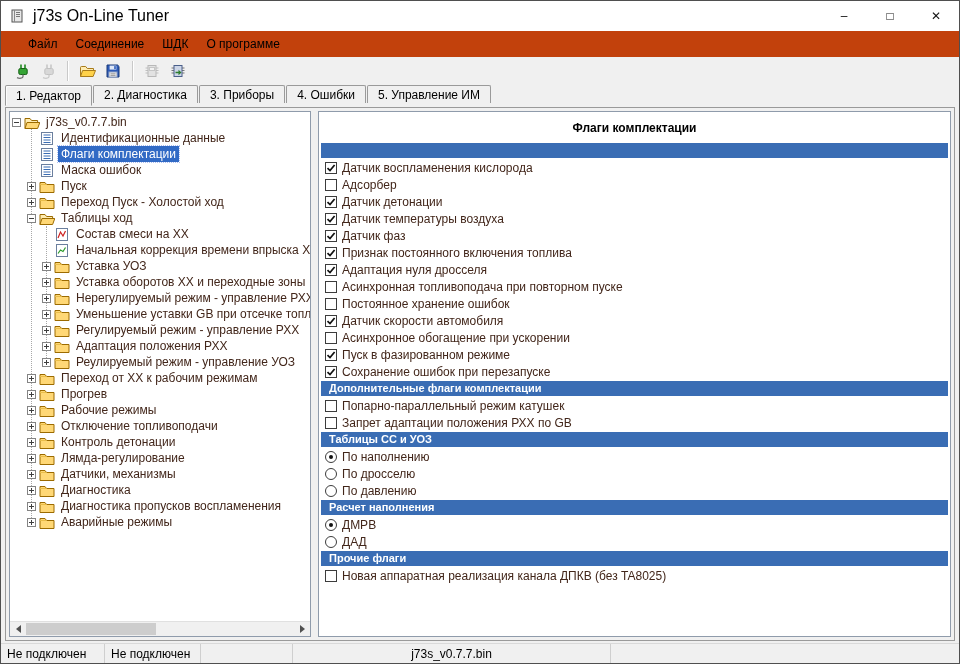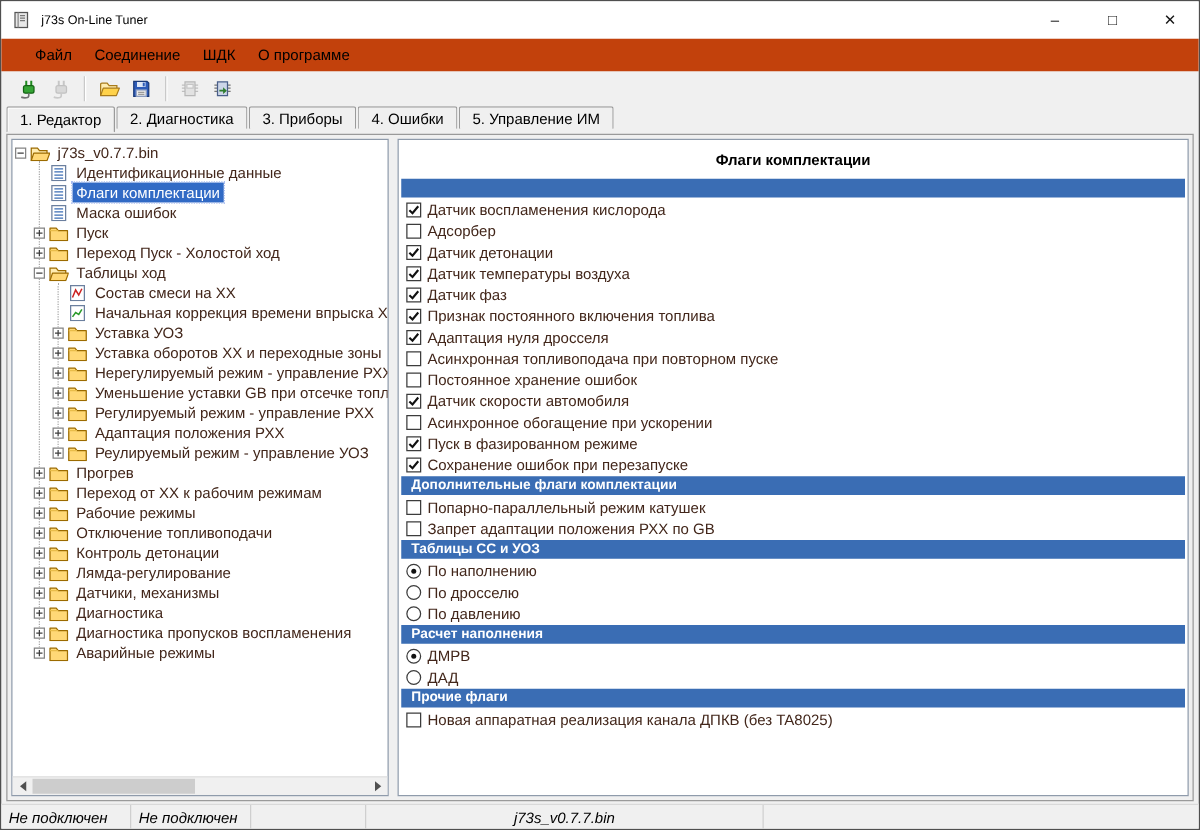--- a/index.html
+++ b/index.html
@@ -6,21 +6,21 @@
   html,body { margin:0; padding:0; }
   body {
     width:960px; height:664px; position:relative; overflow:hidden;
     background:#f0f0f0; color:#000;
     font-family:"Liberation Sans", sans-serif; font-size:12px;
     border:1px solid #4f4f4f;
   }
   
   .titlebar { position:absolute; top:0; left:0; right:0; height:30px; background:#fff; display:flex; align-items:center; }
   .app-icon { width:18px; height:18px; margin:0 6px 0 8px; display:flex; align-items:center; }
-  .title-text { font-size:10px; }
+  .title-text { font-size:16px; }
   .win-controls { margin-left:auto; display:flex; height:100%; }
   .win-btn { width:46px; display:flex; align-items:center; justify-content:center; font-size:12px; color:#111; }
   
   .menubar { position:absolute; top:30px; left:0; right:0; height:26px; background:#c2410c; display:flex; align-items:center; padding-left:18px; }
   .menu-item { padding:4px 9px; }
   
   .toolbar { position:absolute; top:56px; left:0; right:0; height:28px; display:flex; align-items:center; padding-left:8px; }
   .tbtn { width:26px; height:24px; display:flex; align-items:center; justify-content:center; border-radius:2px; }
   .tbtn.disabled { opacity:.4; filter:grayscale(100%); }
   .tsep { width:1px; height:20px; background:#c9c9c9; margin:0 6px; box-shadow:1px 0 0 #fff; }
@@ -56,21 +56,21 @@
   .flag-panel { flex:1; background:#fff; border:1px solid #8f9bab; overflow:hidden; display:flex; flex-direction:column; }
   .panel-title { text-align:center; font-weight:bold; padding:9px 0 7px; color:#000; }
   .flag-sections { flex:1; overflow:hidden; }
   .section-header { background:var(--accent,#3a6db4); color:#fff; font-size:11px; font-weight:bold; height:15px; line-height:15px; padding-left:8px; margin:1px 2px; }
   .opt-row { height:17px; display:flex; align-items:center; padding-left:6px; }
   .cb { width:12px; height:12px; border:1px solid #3c3c3c; background:#fff; margin-right:5px; display:flex; align-items:center; justify-content:center; flex:none; }
   .radio { width:12px; height:12px; border:1px solid #3c3c3c; border-radius:50%; background:#fff; margin-right:5px; position:relative; flex:none; }
   .radio.checked::after { content:""; position:absolute; left:3px; top:3px; width:4px; height:4px; border-radius:50%; background:#111; }
   .opt-label { color:var(--labeltext,#42261a); }
   
-  .statusbar { position:absolute; left:0; right:0; bottom:0; height:20px; background:#f0f0f0; border-top:1px solid #d9d9d9; display:flex;font-style:italic; }
+  .statusbar { position:absolute; left:0; right:0; bottom:0; height:20px; background:#f0f0f0; border-top:1px solid #d9d9d9; display:flex; }
   .sb-panel { display:flex; align-items:center; padding:0 6px; border-right:1px solid #cfcfcf; }
   .sb-0 { width:104px; } .sb-1 { width:96px; } .sb-2 { width:92px; }
   .sb-3 { width:318px; justify-content:center; } .sb-4 { flex:1; border-right:none; }
 </style>
 </head>
 <body>
 
 <div class="titlebar">
   <span class="app-icon">
     <svg width="16" height="16" viewBox="0 0 16 16">
@@ -361,32 +361,32 @@
         </div>
         <div class="tree-row">
           <span class="tsp" style="width: 15px;"></span>
           <span class="exp plus"></span>
           <span class="ticon">
             <svg width="16" height="13" viewBox="0 0 16 13">
               <path d="M1 2.5 h5 l1.6 2 h7.4 v8 H1 z" fill="#ffd876" stroke="#9c6b00" stroke-linejoin="round"></path>
               <path d="M1 4.5 h6.6" stroke="#e9bd4a"></path>
             </svg>
           </span>
+          <span class="tree-label">Переход от ХХ к рабочим режимам</span>
+        </div>
+        <div class="tree-row">
+          <span class="tsp" style="width: 15px;"></span>
+          <span class="exp plus"></span>
+          <span class="ticon">
+            <svg width="16" height="13" viewBox="0 0 16 13">
+              <path d="M1 2.5 h5 l1.6 2 h7.4 v8 H1 z" fill="#ffd876" stroke="#9c6b00" stroke-linejoin="round"></path>
+              <path d="M1 4.5 h6.6" stroke="#e9bd4a"></path>
+            </svg>
+          </span>
           <span class="tree-label">Прогрев</span>
-        </div>
-        <div class="tree-row">
-          <span class="tsp" style="width: 15px;"></span>
-          <span class="exp plus"></span>
-          <span class="ticon">
-            <svg width="16" height="13" viewBox="0 0 16 13">
-              <path d="M1 2.5 h5 l1.6 2 h7.4 v8 H1 z" fill="#ffd876" stroke="#9c6b00" stroke-linejoin="round"></path>
-              <path d="M1 4.5 h6.6" stroke="#e9bd4a"></path>
-            </svg>
-          </span>
-          <span class="tree-label">Переход от ХХ к рабочим режимам</span>
         </div>
         <div class="tree-row">
           <span class="tsp" style="width: 15px;"></span>
           <span class="exp plus"></span>
           <span class="ticon">
             <svg width="16" height="13" viewBox="0 0 16 13">
               <path d="M1 2.5 h5 l1.6 2 h7.4 v8 H1 z" fill="#ffd876" stroke="#9c6b00" stroke-linejoin="round"></path>
               <path d="M1 4.5 h6.6" stroke="#e9bd4a"></path>
             </svg>
           </span>

